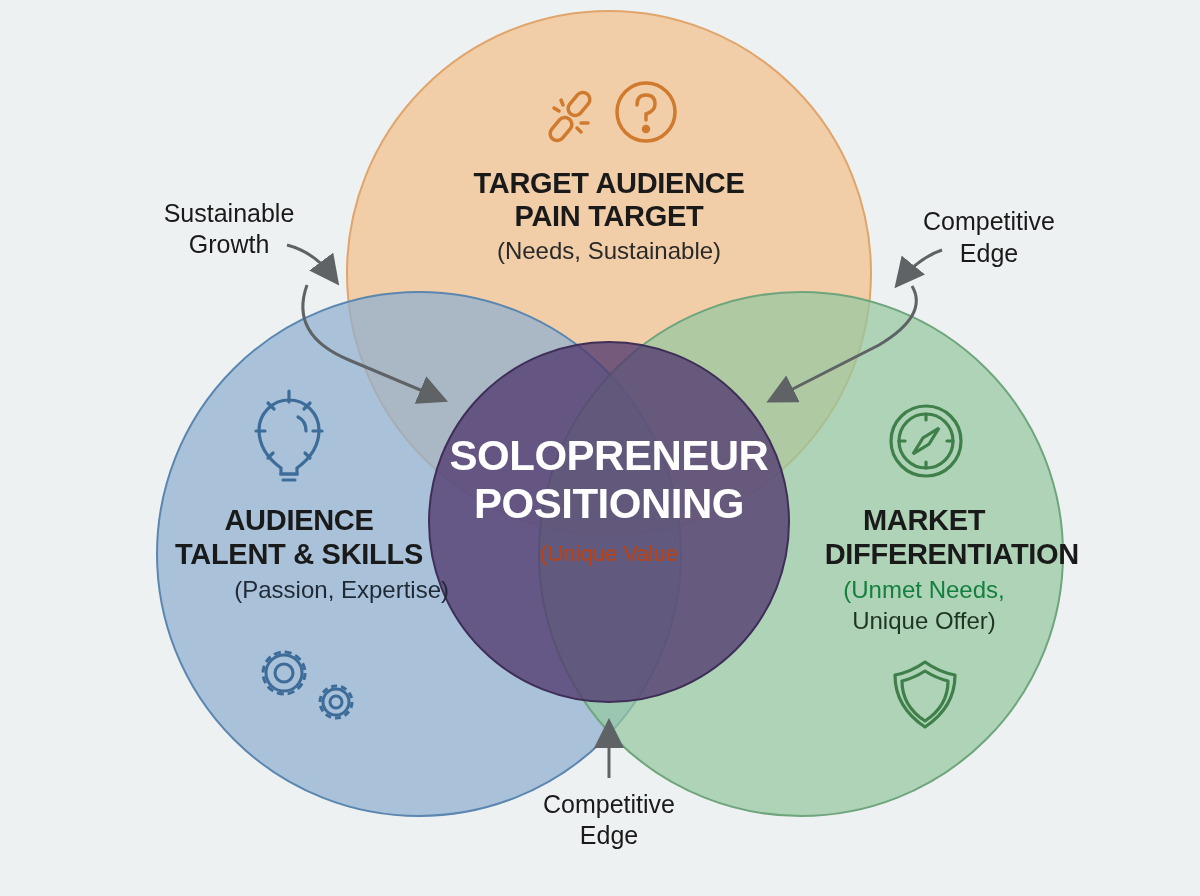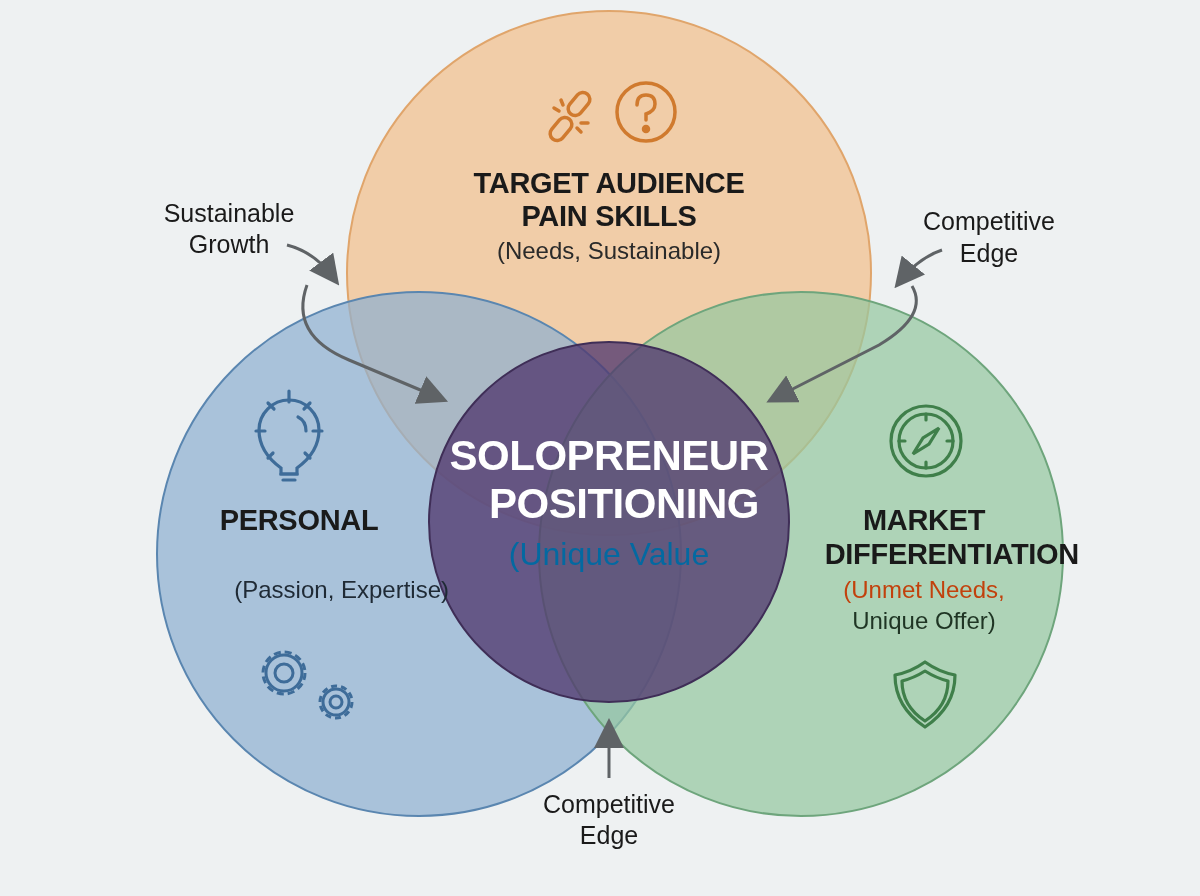--- a/index.html
+++ b/index.html
@@ -3,21 +3,21 @@
 <meta charset="utf-8">
 <style>
   html,body{margin:0;padding:0;}
   body{width:1200px;height:896px;background:#eef1f2;overflow:hidden;position:relative;font-family:"Liberation Sans",sans-serif;}
   #stage{position:absolute;left:0;top:0;width:1200px;height:896px;margin-left:9px;}
   .txt{position:absolute;text-align:center;color:#1a1a1a;}
   .title{font-weight:bold;font-size:29px;line-height:34px;letter-spacing:-0.3px;}
   .sub{font-size:24px;line-height:30px;}
   .callout{font-size:25px;line-height:31px;color:#1a1a1a;text-align:center;}
   .center-title{font-weight:bold;font-size:42px;line-height:48px;color:#ffffff;letter-spacing:-0.5px;}
-  .center-sub{font-size:32px;line-height:36px;color:#0369a1;}
+  .center-sub{font-size:22px;line-height:36px;color:#c2410c;}
 </style>
 </head>
 <body>
 
 <div id="stage">
   <svg width="1200" height="896" viewBox="0 0 1200 896" style="position:absolute;left:0;top:0;">
     <defs>
       <marker id="arrowhead" markerWidth="10" markerHeight="10" refX="6" refY="5" orient="auto" markerUnits="strokeWidth">
         <path d="M0,0 L10,5 L0,10 z" fill="#5f6366"></path>
       </marker>
@@ -85,33 +85,34 @@
     </g>
 
     <path d="M278,245 Q305,252 323,276" fill="none" stroke="#5f6366" stroke-width="3" marker-end="url(#arrowhead)"></path>
     <path d="M298,285 Q280,335 340,360 L428,397" fill="none" stroke="#5f6366" stroke-width="3" marker-end="url(#arrowhead)"></path>
     <path d="M933,250 Q910,258 893,279" fill="none" stroke="#5f6366" stroke-width="3" marker-end="url(#arrowhead)"></path>
     <path d="M903,286 Q920,315 870,345 L768,397" fill="none" stroke="#5f6366" stroke-width="3" marker-end="url(#arrowhead)"></path>
     <path d="M600,778 L600,730" fill="none" stroke="#5f6366" stroke-width="3" marker-end="url(#arrowhead)"></path>
   </svg>
 
   <div class="txt title" style="left:400px;top:166px;width:400px;">TARGET AUDIENCE</div>
-  <div class="txt title" style="left:400px;top:199px;width:400px;">PAIN SKILLS</div>
+  <div class="txt title" style="left:400px;top:199px;width:400px;">PAIN TARGET</div>
   <div class="txt sub" style="left:400px;top:236px;width:400px;color:#2a2a2a;">(Needs, Sustainable)</div>
 
-  <div class="txt title" style="left:140px;top:503px;width:300px;">PERSONAL</div>
+  <div class="txt title" style="left:140px;top:503px;width:300px;">AUDIENCE</div>
+  <div class="txt title" style="left:140px;top:537px;width:300px;">TALENT &amp; SKILLS</div>
   <div class="txt sub" style="left:140px;top:575px;width:300px;color:#1f2a35;text-align:right;">(Passion, Expertise)</div>
 
   <div class="txt title" style="left:760px;top:503px;width:310px;">MARKET</div>
   <div class="txt title" style="left:760px;top:537px;width:310px;text-align:right;">DIFFERENTIATION</div>
-  <div class="txt sub" style="left:760px;top:575px;width:310px;color:#c2410c;">(Unmet Needs,</div>
+  <div class="txt sub" style="left:760px;top:575px;width:310px;color:#15803d;">(Unmet Needs,</div>
   <div class="txt sub" style="left:760px;top:606px;width:310px;color:#1f3524;">Unique Offer)</div>
 
   <div class="txt center-title" style="left:420px;top:432px;width:360px;">SOLOPRENEUR</div>
-  <div class="txt center-title" style="left:420px;top:480px;width:360px;padding-left:15px;">POSITIONING</div>
+  <div class="txt center-title" style="left:420px;top:480px;width:360px;">POSITIONING</div>
   <div class="txt center-sub" style="left:420px;top:536px;width:360px;">(Unique Value</div>
 
   <div class="txt callout" style="left:120px;top:198px;width:200px;">Sustainable</div>
   <div class="txt callout" style="left:120px;top:229px;width:200px;">Growth</div>
 
   <div class="txt callout" style="left:880px;top:206px;width:200px;">Competitive</div>
   <div class="txt callout" style="left:880px;top:238px;width:200px;">Edge</div>
 
   <div class="txt callout" style="left:500px;top:789px;width:200px;">Competitive</div>
   <div class="txt callout" style="left:500px;top:820px;width:200px;">Edge</div>

